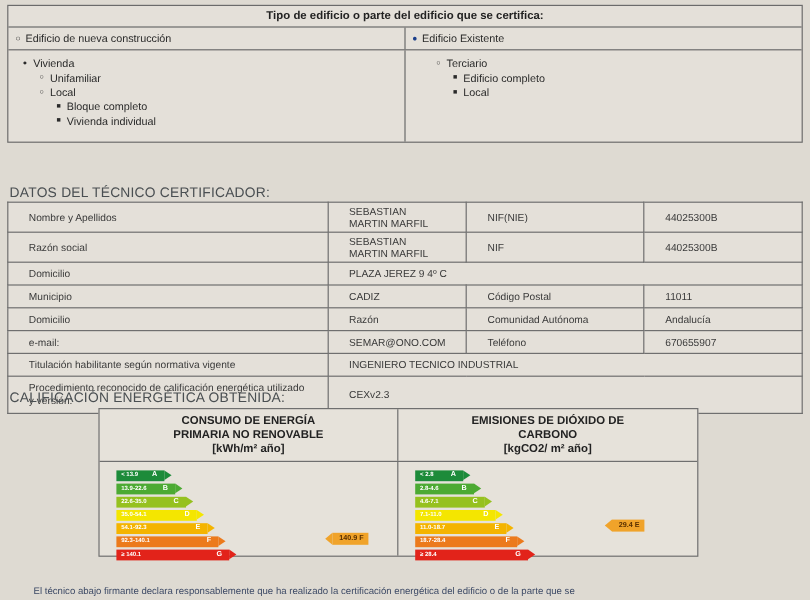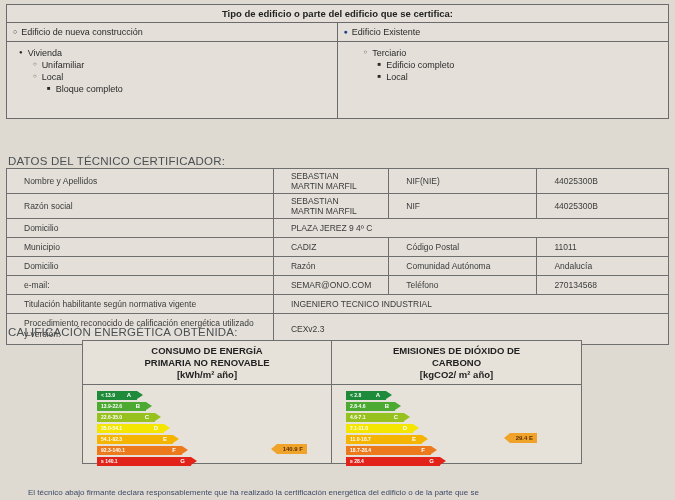--- a/index.html
+++ b/index.html
@@ -243,20 +243,21 @@
       <div class="bt-cell">
         <span class="bullet-filled"></span><span>Edificio Existente</span>
       </div>
     </div>
     <div class="bt-row bottom">
       <div class="bt-cell left">
         <div class="lvl1">Vivienda</div>
         <div class="lvl2">Unifamiliar</div>
         <div class="lvl2">Local</div>
         <div class="lvl3">Bloque completo</div>
+        <div class="lvl3">Vivienda individual</div>
       </div>
       <div class="bt-cell">
         <div class="lvl2">Terciario</div>
         <div class="lvl3">Edificio completo</div>
         <div class="lvl3">Local</div>
       </div>
     </div>
   </div>
 
   <div class="section-title" id="tech-title">DATOS DEL TÉCNICO CERTIFICADOR:</div>
@@ -288,21 +289,21 @@
     <tr>
       <td class="lbl">Domicilio</td>
       <td class="val">Razón</td>
       <td class="lbl-md">Comunidad Autónoma</td>
       <td class="val-sm">Andalucía</td>
     </tr>
     <tr>
       <td class="lbl">e-mail:</td>
       <td class="val">SEMAR@ONO.COM</td>
       <td class="lbl-md">Teléfono</td>
-      <td class="val-sm">270134568</td>
+      <td class="val-sm">670655907</td>
     </tr>
     <tr>
       <td class="lbl">Titulación habilitante según normativa vigente</td>
       <td class="val" colspan="3">INGENIERO TECNICO INDUSTRIAL</td>
     </tr>
     <tr>
       <td class="lbl proc-cell" style="height:26px">Procedimiento reconocido de calificación energética utilizado y versión:</td>
       <td class="val" colspan="3">CEXv2.3</td>
     </tr>
   </tbody>

